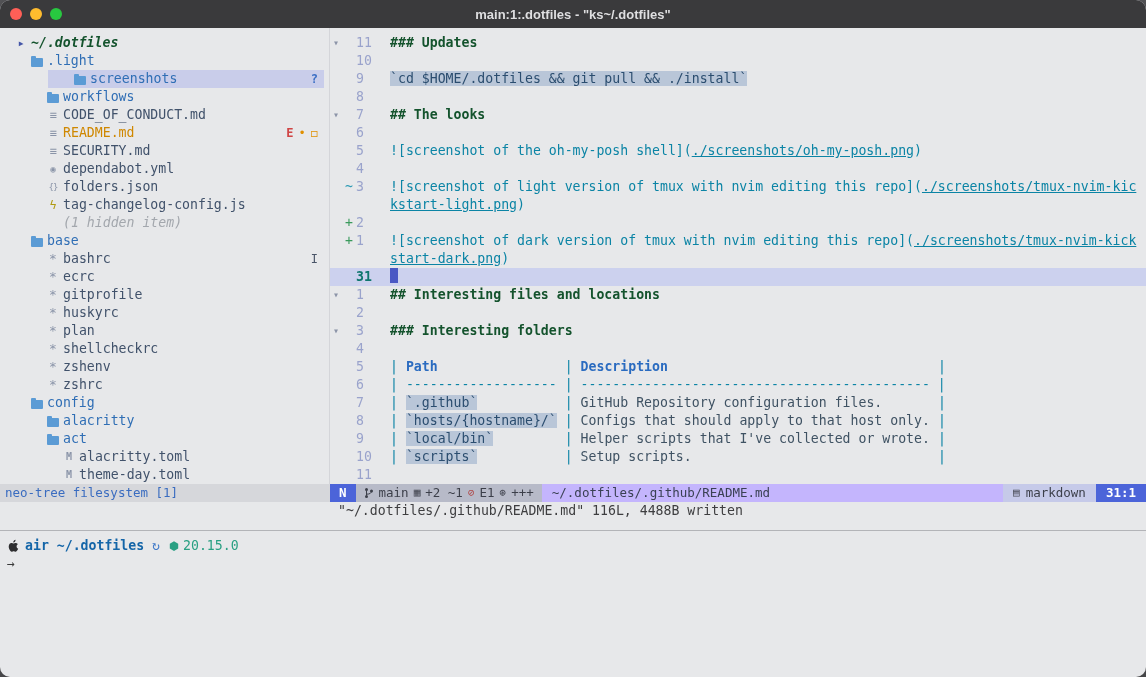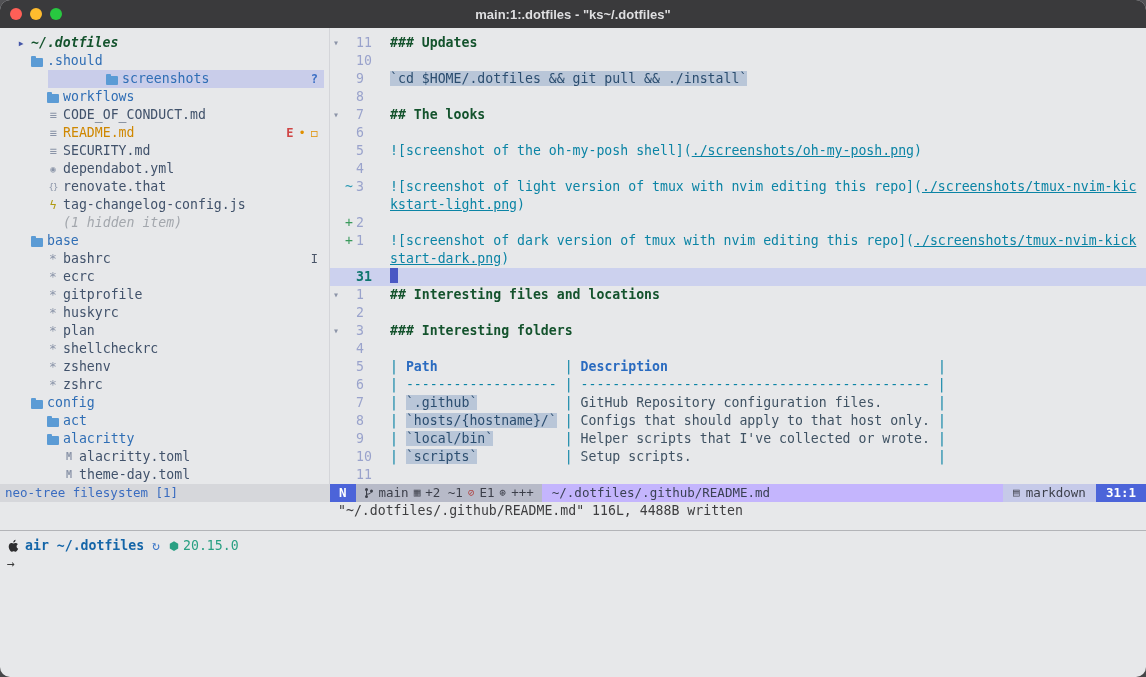--- a/index.html
+++ b/index.html
@@ -98,42 +98,42 @@
       <span class="light green"></span>
     </div>
     <div class="title">main:1:.dotfiles - "ks~/.dotfiles"</div>
   </div>
 
   <div class="nvim">
     <div class="panes">
       <div class="sidebar">
         <div>
             <div class="tree-row" style="padding-left: 8px;"><span class="tree-icon ic-chevron-right">▸</span><span class="tree-label lbl-root">~/.dotfiles</span></div>
-            <div class="tree-row" style="padding-left: 24px;"><span class="tree-icon ic-folder"><span class="folder-shape"></span></span><span class="tree-label lbl-folder">.should</span></div>
-            <div class="tree-row selected" style="padding-left: 56px; margin-left: 48px;"><span class="tree-icon ic-folder"><span class="folder-shape"></span></span><span class="tree-label lbl-folder">screenshots</span><span class="tree-markers"><span class="mk-untracked">?</span></span></div>
+            <div class="tree-row" style="padding-left: 24px;"><span class="tree-icon ic-folder"><span class="folder-shape"></span></span><span class="tree-label lbl-folder">.light</span></div>
+            <div class="tree-row selected" style="padding-left: 24px; margin-left: 48px;"><span class="tree-icon ic-folder"><span class="folder-shape"></span></span><span class="tree-label lbl-folder">screenshots</span><span class="tree-markers"><span class="mk-untracked">?</span></span></div>
             <div class="tree-row" style="padding-left: 40px;"><span class="tree-icon ic-folder"><span class="folder-shape"></span></span><span class="tree-label lbl-folder">workflows</span></div>
             <div class="tree-row" style="padding-left: 40px;"><span class="tree-icon ic-file-md">≡</span><span class="tree-label lbl-file">CODE_OF_CONDUCT.md</span></div>
             <div class="tree-row" style="padding-left: 40px;"><span class="tree-icon ic-file-md">≡</span><span class="tree-label lbl-modified">README.md</span><span class="tree-markers"><span class="mk-error">E</span><span class="mk-warn">•</span><span class="mk-warn">◻</span></span></div>
             <div class="tree-row" style="padding-left: 40px;"><span class="tree-icon ic-file-md">≡</span><span class="tree-label lbl-file">SECURITY.md</span></div>
             <div class="tree-row" style="padding-left: 40px;"><span class="tree-icon ic-file-yml">◉</span><span class="tree-label lbl-file">dependabot.yml</span></div>
-            <div class="tree-row" style="padding-left: 40px;"><span class="tree-icon ic-file-json">{}</span><span class="tree-label lbl-file">renovate.that</span></div>
+            <div class="tree-row" style="padding-left: 40px;"><span class="tree-icon ic-file-json">{}</span><span class="tree-label lbl-file">folders.json</span></div>
             <div class="tree-row" style="padding-left: 40px;"><span class="tree-icon ic-file-js">ϟ</span><span class="tree-label lbl-file">tag-changelog-config.js</span></div>
             <div class="tree-row" style="padding-left: 40px;"><span class="tree-icon ic-none"></span><span class="tree-label lbl-hint">(1 hidden item)</span></div>
             <div class="tree-row" style="padding-left: 24px;"><span class="tree-icon ic-folder"><span class="folder-shape"></span></span><span class="tree-label lbl-folder">base</span></div>
             <div class="tree-row" style="padding-left: 40px;"><span class="tree-icon ic-file-sh">*</span><span class="tree-label lbl-file">bashrc</span><span class="tree-markers"><span class="mk-info">I</span></span></div>
             <div class="tree-row" style="padding-left: 40px;"><span class="tree-icon ic-file-sh">*</span><span class="tree-label lbl-file">ecrc</span></div>
             <div class="tree-row" style="padding-left: 40px;"><span class="tree-icon ic-file-sh">*</span><span class="tree-label lbl-file">gitprofile</span></div>
             <div class="tree-row" style="padding-left: 40px;"><span class="tree-icon ic-file-sh">*</span><span class="tree-label lbl-file">huskyrc</span></div>
             <div class="tree-row" style="padding-left: 40px;"><span class="tree-icon ic-file-sh">*</span><span class="tree-label lbl-file">plan</span></div>
             <div class="tree-row" style="padding-left: 40px;"><span class="tree-icon ic-file-sh">*</span><span class="tree-label lbl-file">shellcheckrc</span></div>
             <div class="tree-row" style="padding-left: 40px;"><span class="tree-icon ic-file-sh">*</span><span class="tree-label lbl-file">zshenv</span></div>
             <div class="tree-row" style="padding-left: 40px;"><span class="tree-icon ic-file-sh">*</span><span class="tree-label lbl-file">zshrc</span></div>
             <div class="tree-row" style="padding-left: 24px;"><span class="tree-icon ic-folder"><span class="folder-shape"></span></span><span class="tree-label lbl-folder">config</span></div>
+            <div class="tree-row" style="padding-left: 40px;"><span class="tree-icon ic-folder"><span class="folder-shape"></span></span><span class="tree-label lbl-folder">alacritty</span></div>
             <div class="tree-row" style="padding-left: 40px;"><span class="tree-icon ic-folder"><span class="folder-shape"></span></span><span class="tree-label lbl-folder">act</span></div>
-            <div class="tree-row" style="padding-left: 40px;"><span class="tree-icon ic-folder"><span class="folder-shape"></span></span><span class="tree-label lbl-folder">alacritty</span></div>
             <div class="tree-row" style="padding-left: 56px;"><span class="tree-icon ic-file-toml">M</span><span class="tree-label lbl-file">alacritty.toml</span></div>
             <div class="tree-row" style="padding-left: 56px;"><span class="tree-icon ic-file-toml">M</span><span class="tree-label lbl-file">theme-day.toml</span></div>
           </div>
       </div>
       <div class="editor">
         <div>
             <div class="ed-row"><span class="ed-fold">▾</span><span class="ed-sign"></span><span class="ed-num">11</span><span class="ed-text"><span class="s-heading">### Updates</span></span></div>
             <div class="ed-row"><span class="ed-fold"></span><span class="ed-sign"></span><span class="ed-num">10</span><span class="ed-text"></span></div>
             <div class="ed-row"><span class="ed-fold"></span><span class="ed-sign"></span><span class="ed-num">9</span><span class="ed-text"><span class="s-code">`cd $HOME/.dotfiles &amp;&amp; git pull &amp;&amp; ./install`</span></span></div>
             <div class="ed-row"><span class="ed-fold"></span><span class="ed-sign"></span><span class="ed-num">8</span><span class="ed-text"></span></div>

